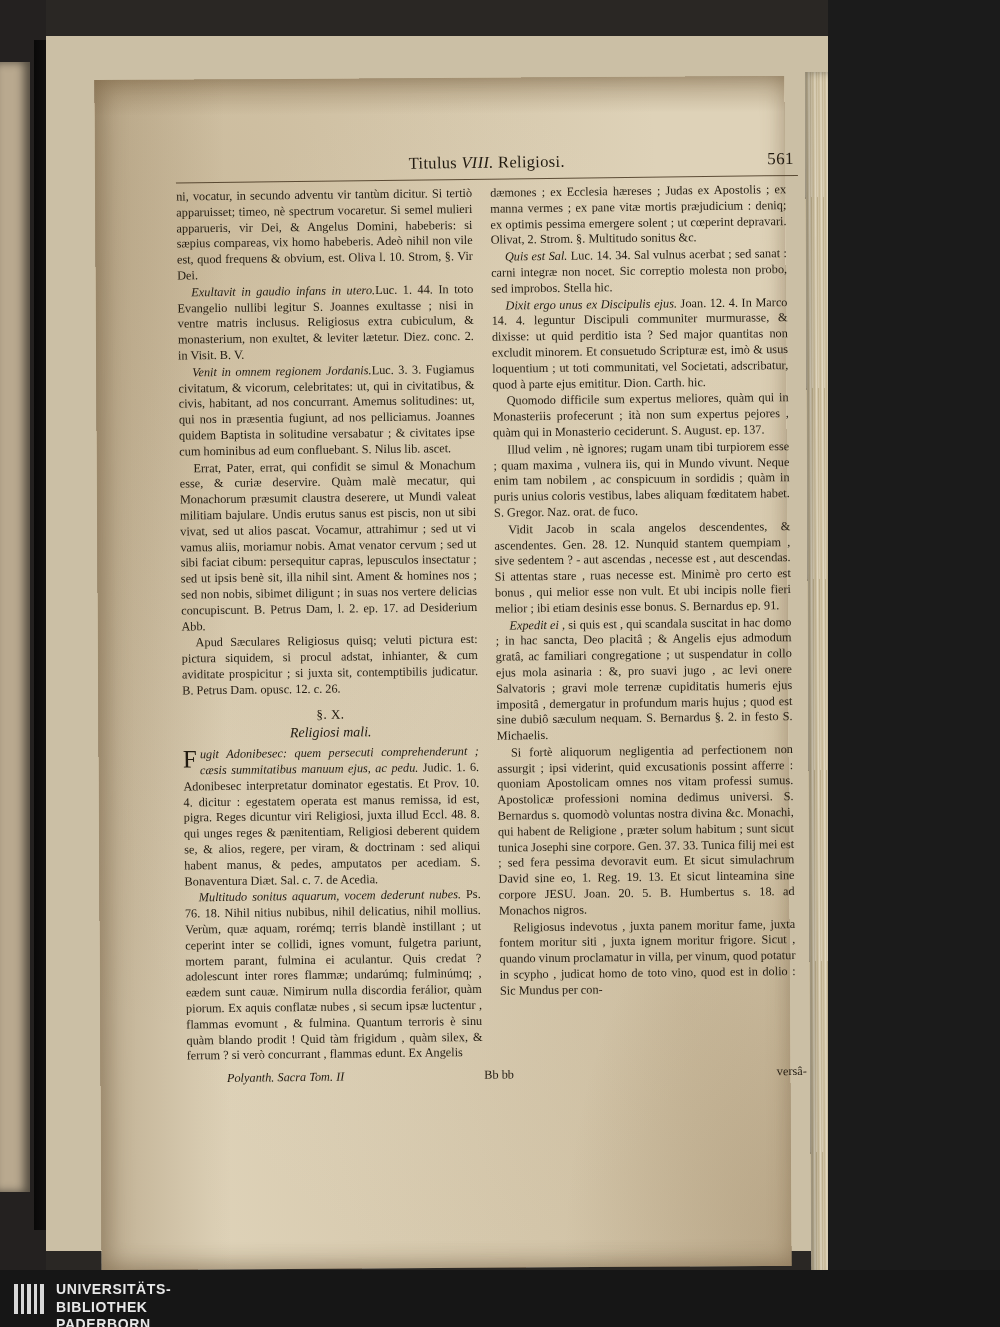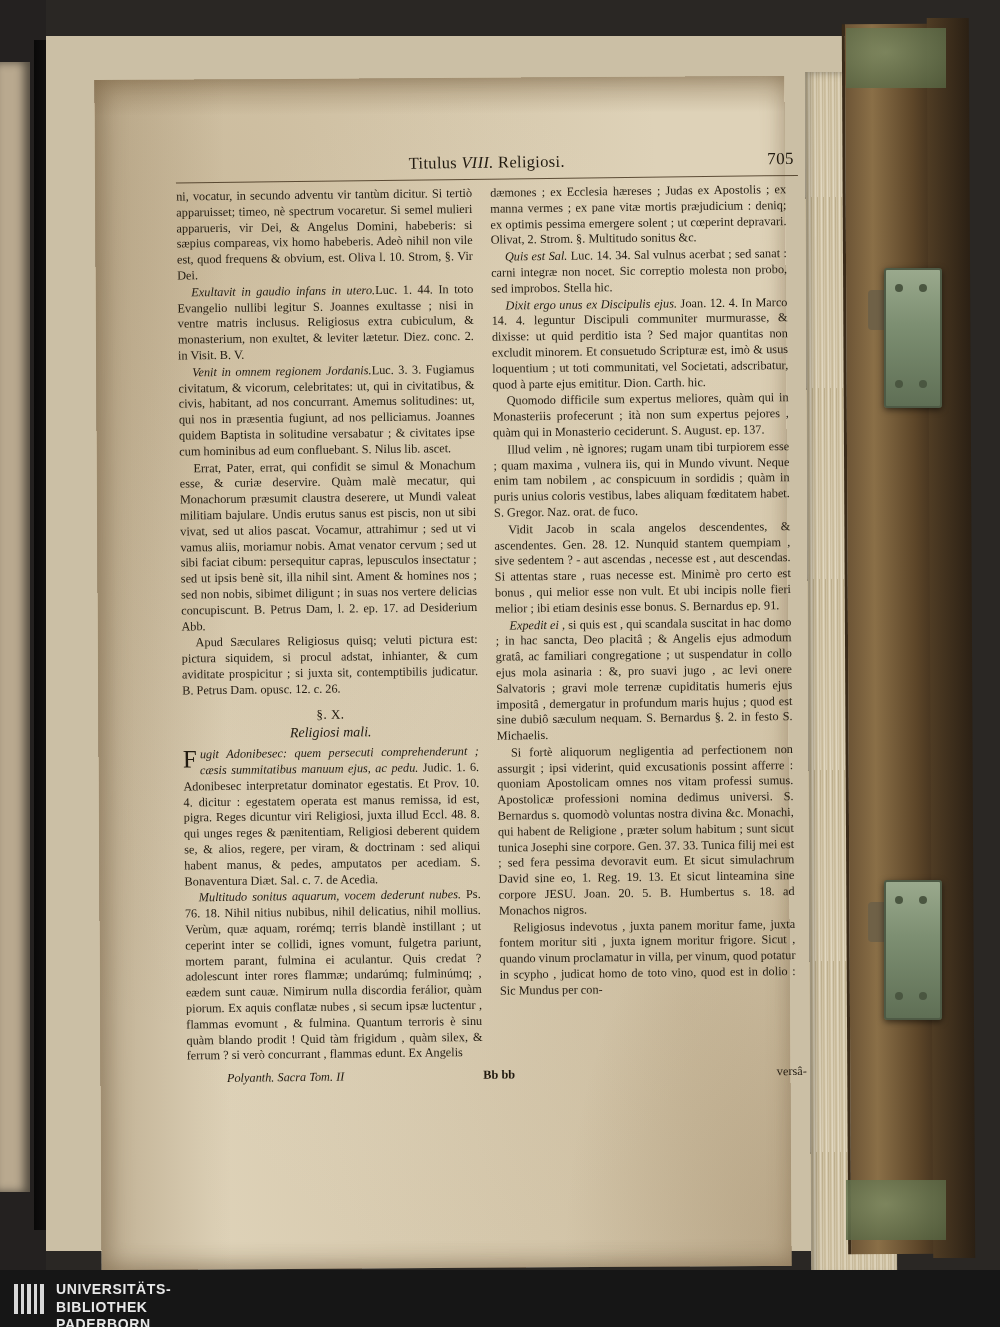--- a/index.html
+++ b/index.html
@@ -12,21 +12,21 @@
     height: 1327px;
     position: relative;
     overflow: hidden;
     font-family: "Liberation Serif", serif;
   }
 
   
   .scan {
     position: absolute;
     left: 0; top: 0;
-    width: 1000px;
+    width: 828px;
     height: 1270px;
     background: #2a2724;
     overflow: hidden;
   }
   
   .dark-left {
     position: absolute;
     left: 0; top: 0;
     width: 46px; height: 1270px;
     background: #242120;
@@ -212,21 +212,21 @@
   .pagefoot {
     position: relative;
     margin-top: 6px;
     height: 18px;
     font-size: 12.3px;
   }
   .pagefoot .sig-left {
     position: absolute; left: 40px; font-style: italic;
   }
   .pagefoot .sig-mid {
-    position: absolute; left: 50%; transform: translateX(-46%); font-weight: bold;
+    position: absolute; left: 50%; transform: translateX(-46%);
   }
   .pagefoot .sig-right {
     position: absolute; right: 2px;
   }
 
   
   .footer-bar {
     position: absolute;
     left: 0; top: 1270px;
     width: 1000px; height: 57px;
@@ -269,21 +269,21 @@
       <div class="page-edge-top"></div>
       <div class="page-stain-a"></div>
       <div class="page-stain-b"></div>
 
       <div class="textblock">
 
         <div class="runhead">
           <div class="rh-title">
             <span>Titulus </span><i>VIII.</i><span> Religiosi.</span>
           </div>
-          <div class="rh-folio">705</div>
+          <div class="rh-folio">561</div>
         </div>
 
         <div class="rule"></div>
 
         <div class="cols">
 
           <div class="col">
 
             <p class="noind">ni, vocatur, in secundo adventu vir tantùm dicitur. Si tertiò apparuisset; timeo, nè spectrum vocaretur. Si semel mulieri apparueris, vir Dei, &amp; Angelus Domini, habeberis: si sæpius compareas, vix homo habeberis. Adeò nihil non vile est, quod frequens &amp; obvium, est. Oliva l. 10. Strom, §. Vir Dei.</p>
 

